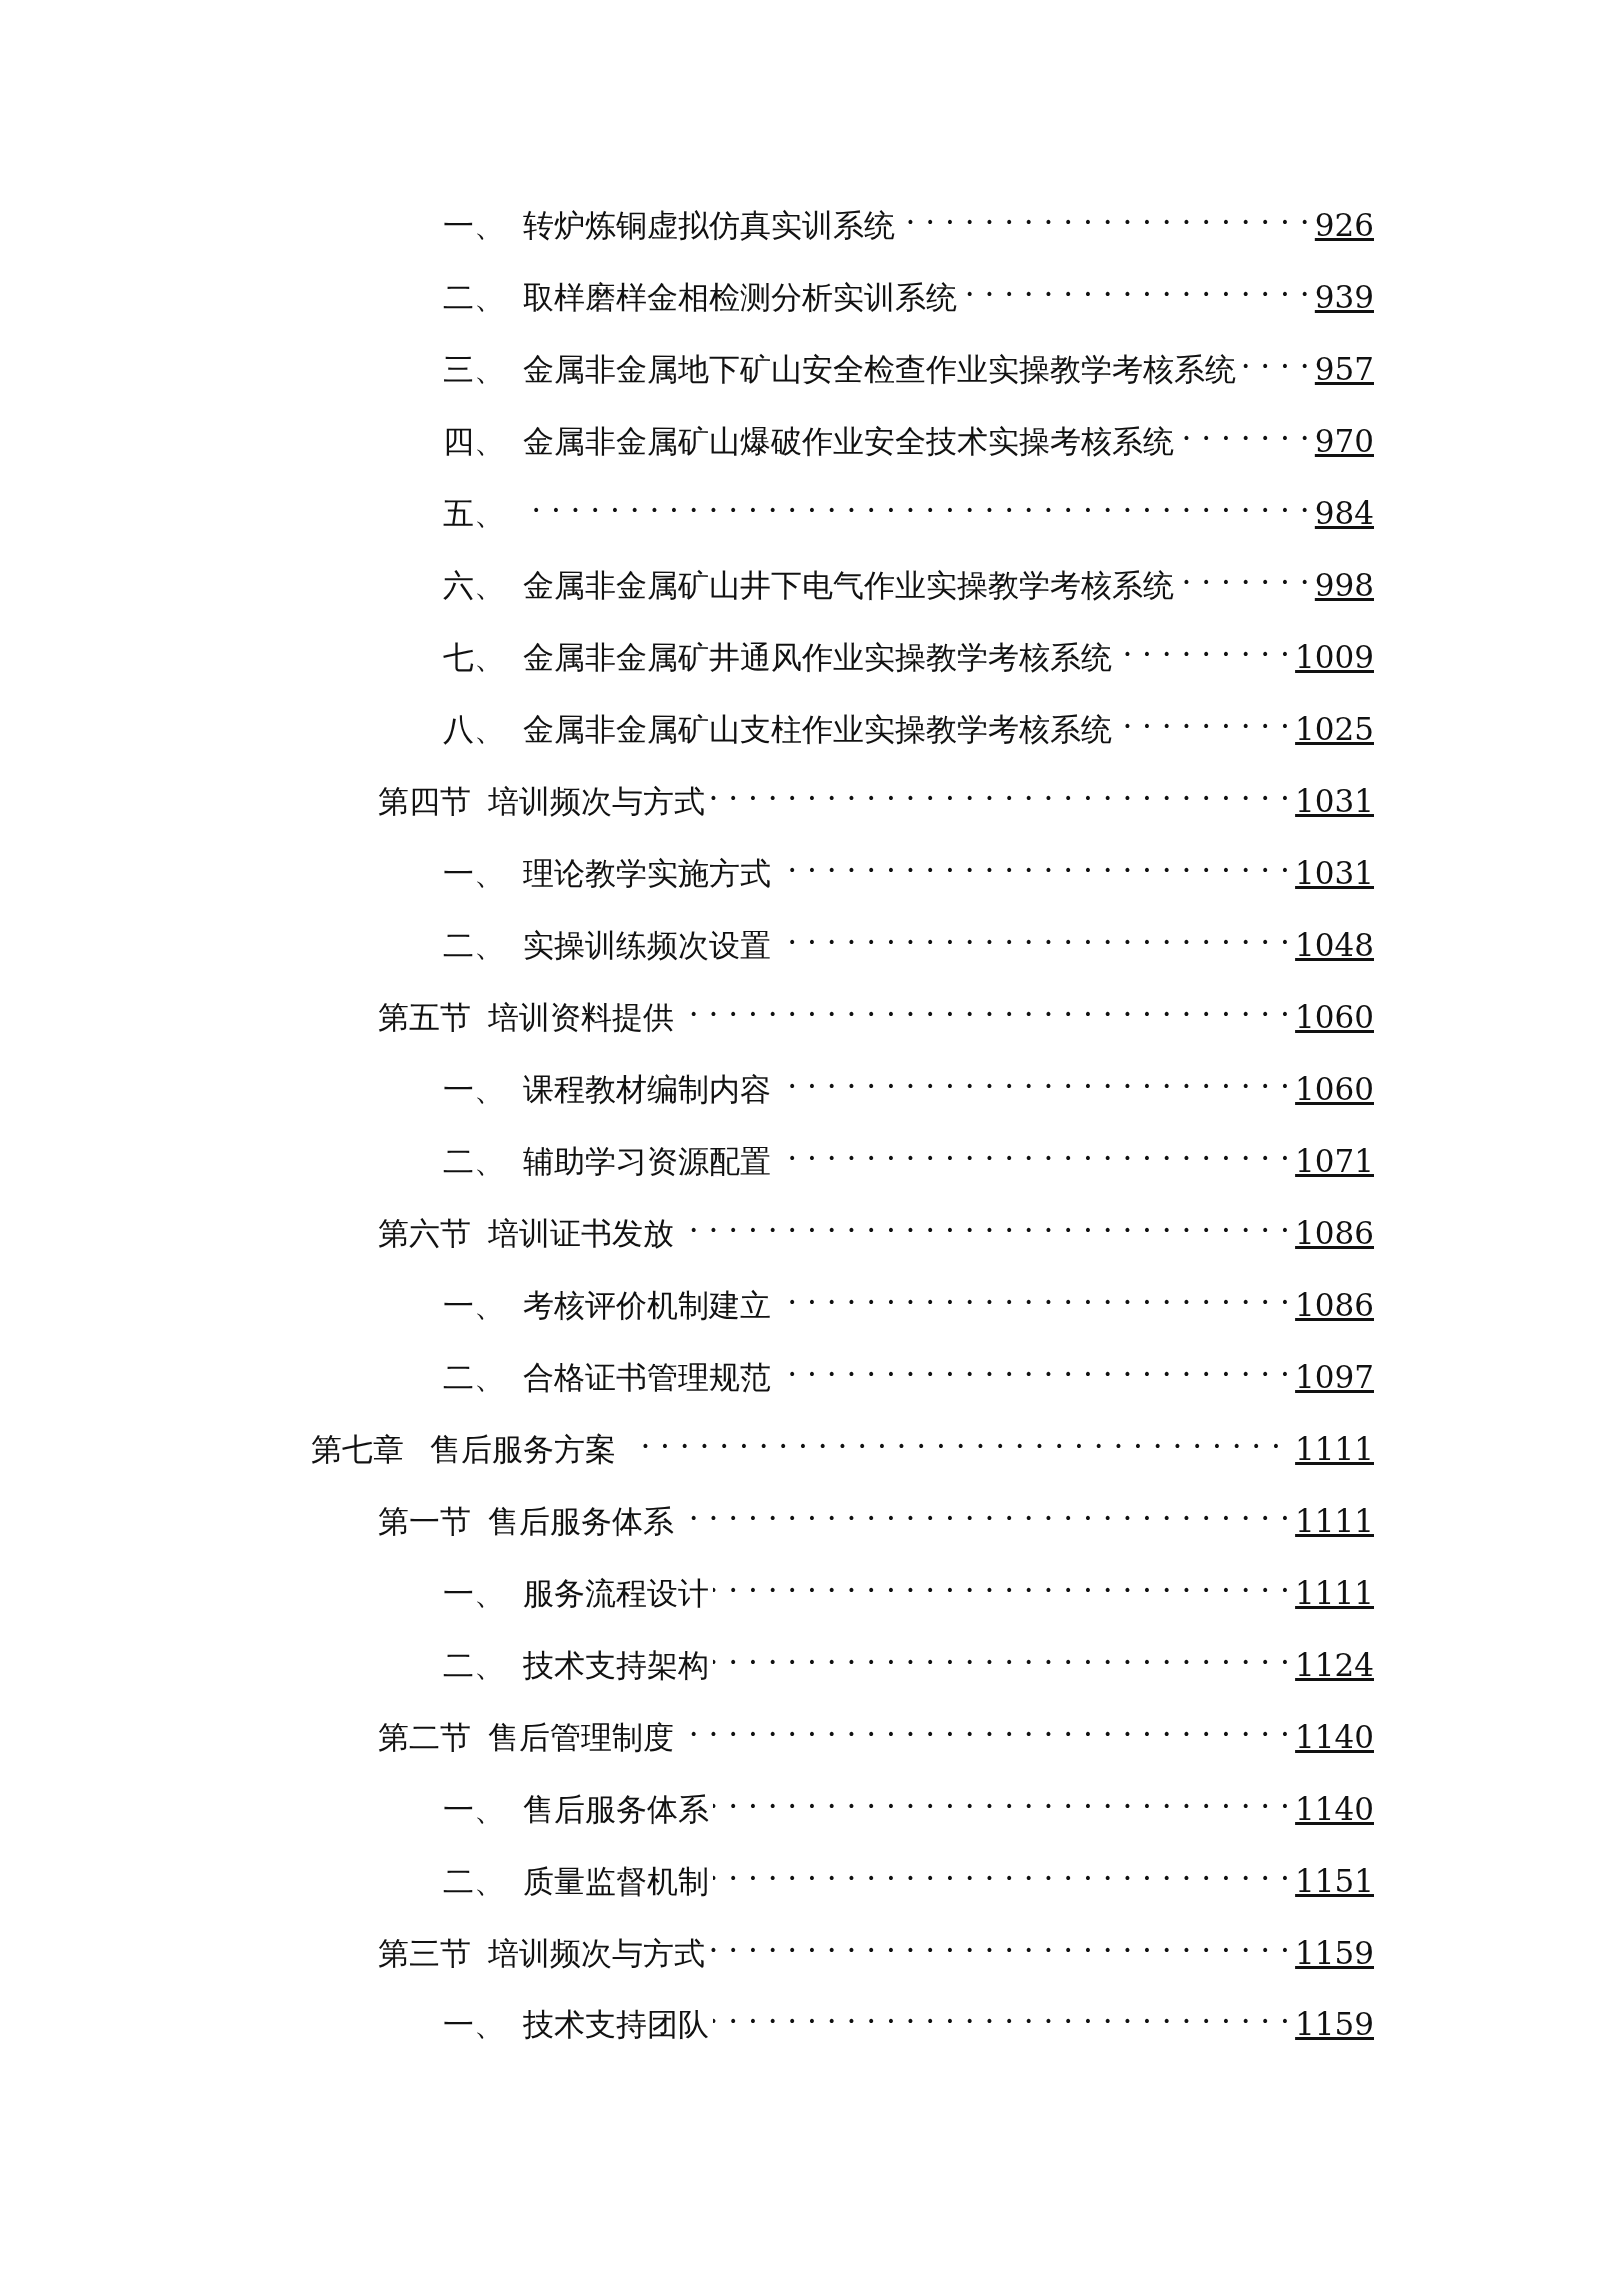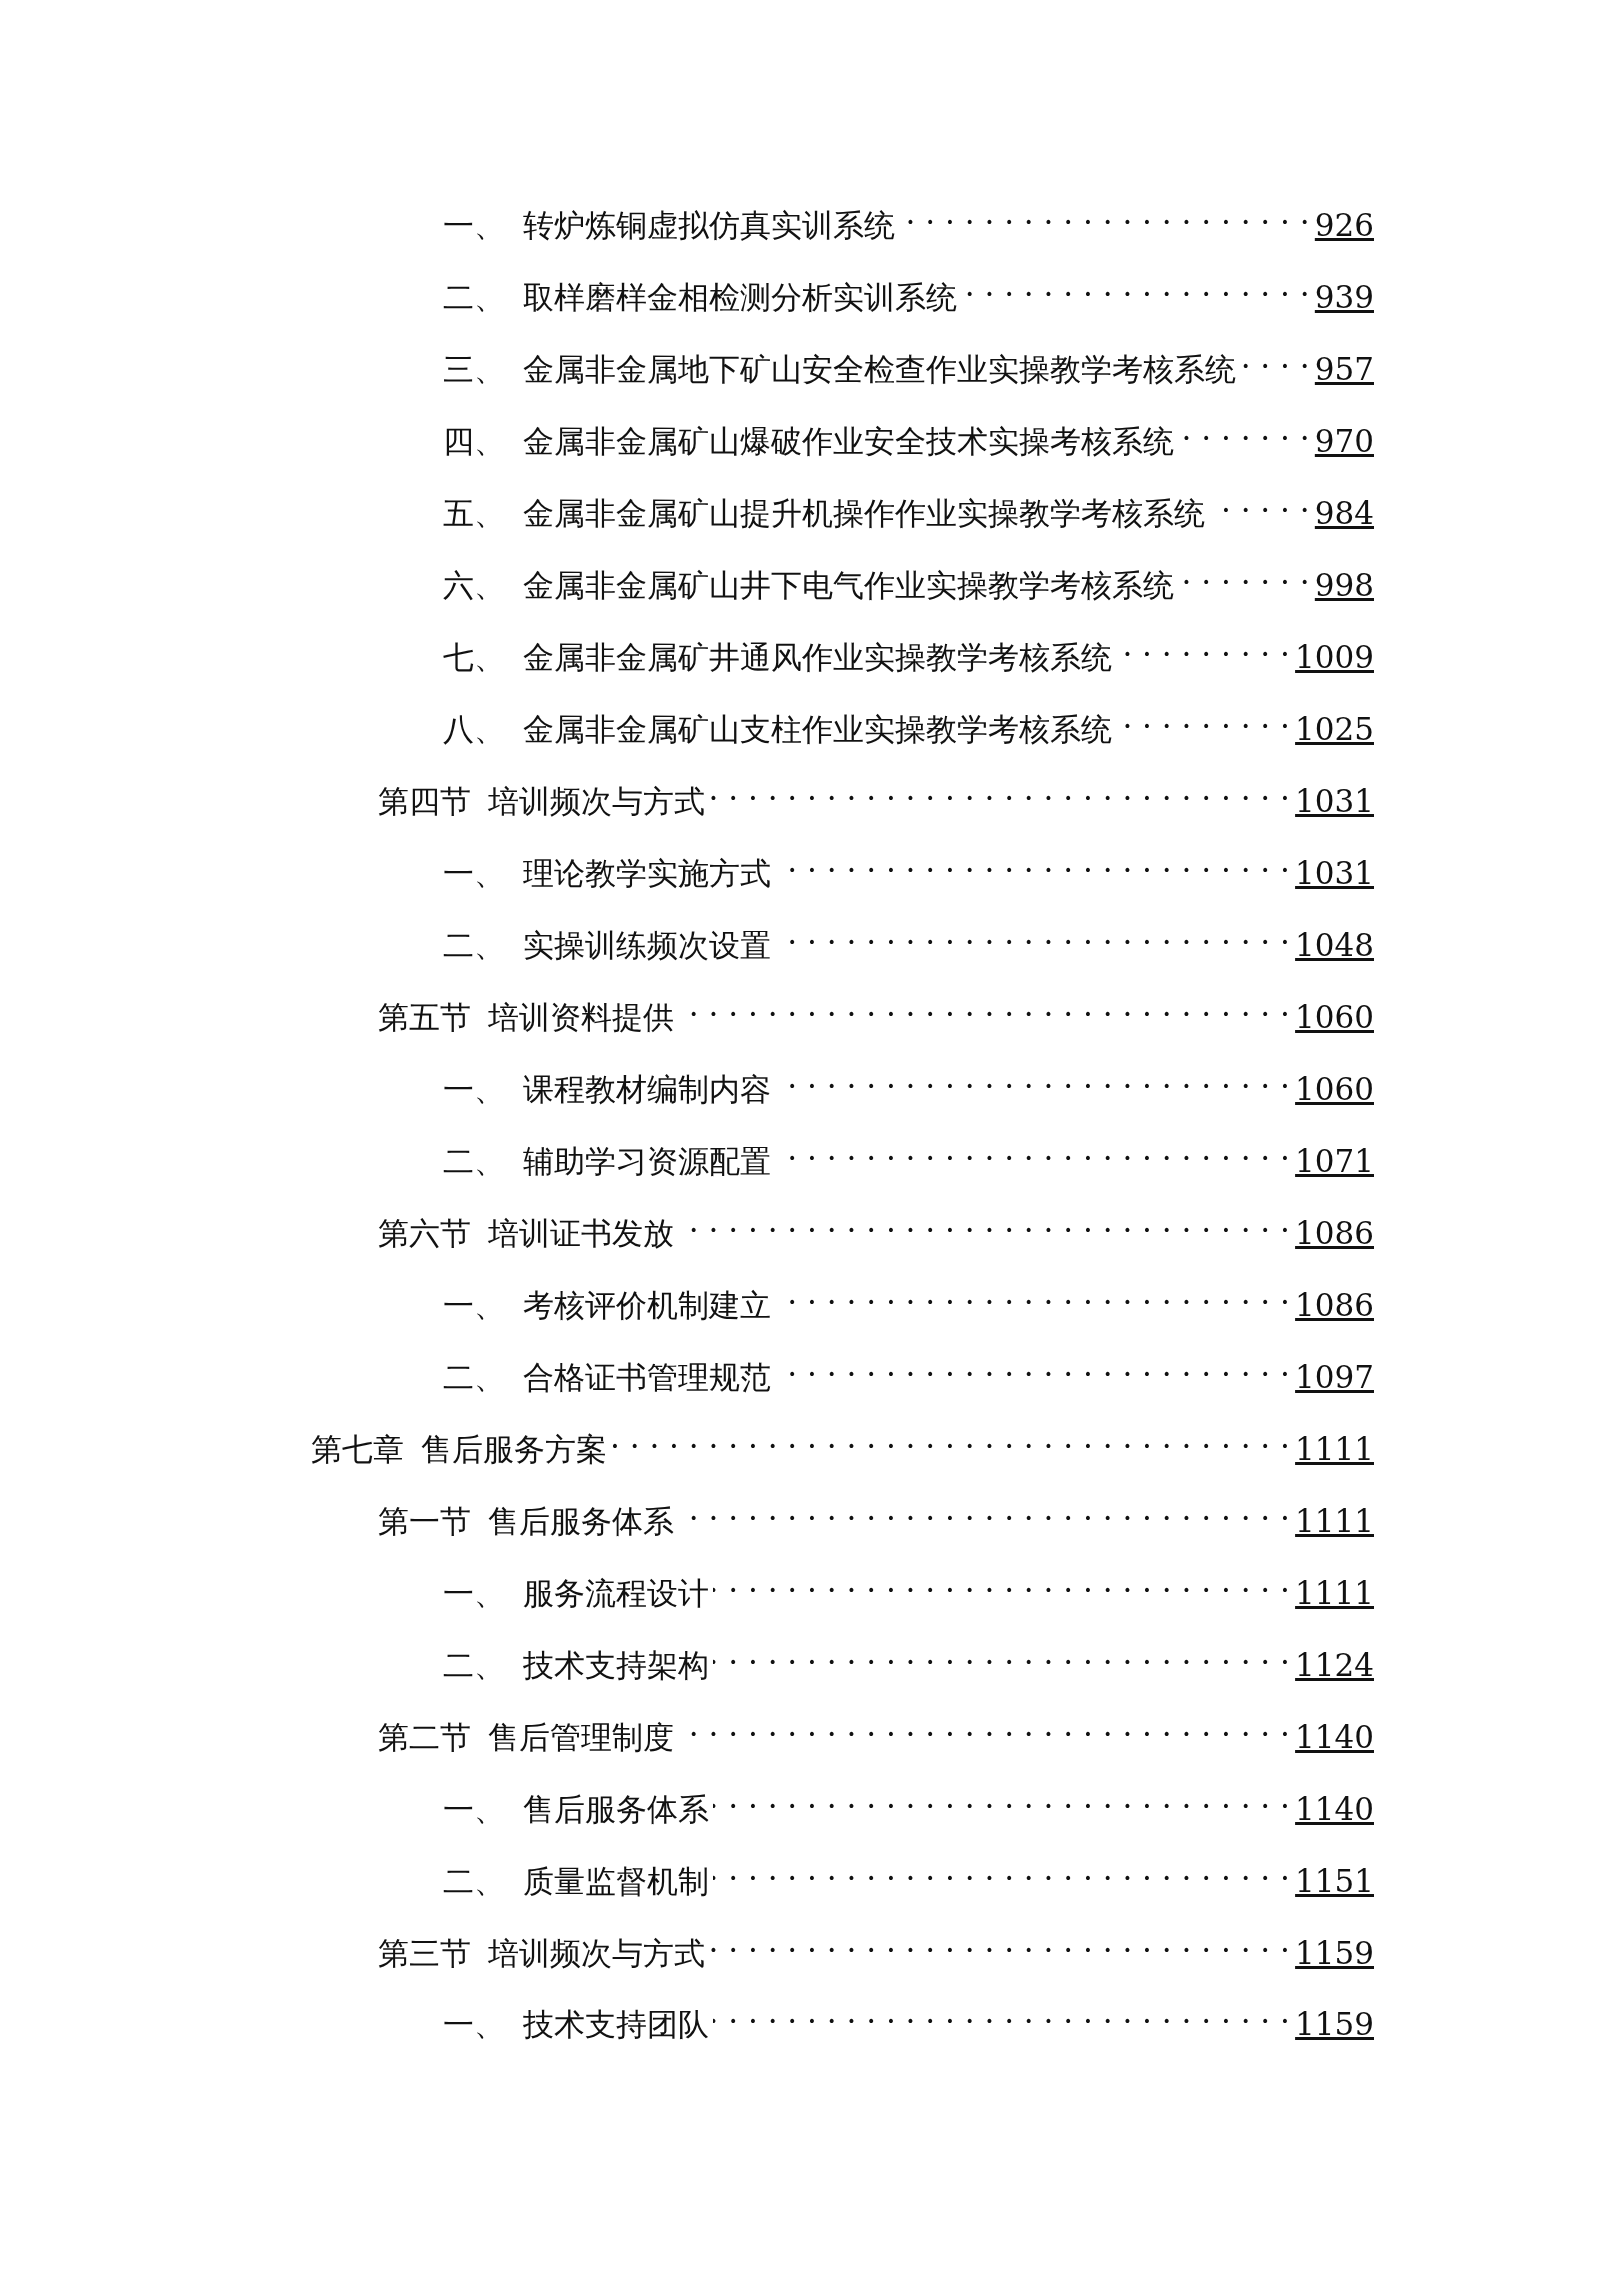--- a/index.html
+++ b/index.html
@@ -30,21 +30,21 @@
   .toc-row {
     position: absolute;
     height: 46px;
     display: flex;
     align-items: baseline;
     font-size: 31px;
     line-height: 46px;
     white-space: nowrap;
     right: 249px;
   }
-  .toc-row.level-chapter { left: 311px; }
+  .toc-row.level-chapter { left: 311px; gap: 9px; }
   .toc-row.level-section { left: 378px; }
   .toc-row.level-item { left: 443px; }
   .num {
     display: inline-block;
     flex: 0 0 auto;
   }
   .level-item .num {
     width: 80px;
   }
   .level-chapter .num, .level-section .num {
@@ -107,21 +107,20 @@
 
     <div class="toc-row level-item" style="top:216px">
       <span class="num">四、</span>
       <span class="title">金属非金属矿山爆破作业安全技术实操考核系统</span>
       <span class="leader"></span>
       <span class="page-num">970</span>
     </div>
 
     <div class="toc-row level-item" style="top:288px">
       <span class="num">五、</span>
-      <span class="title">金属非金属矿山提升机操作作业实操教学考核系统</span>
       <span class="leader"></span>
       <span class="page-num">984</span>
     </div>
 
     <div class="toc-row level-item" style="top:360px">
       <span class="num">六、</span>
       <span class="title">金属非金属矿山井下电气作业实操教学考核系统</span>
       <span class="leader"></span>
       <span class="page-num">998</span>
     </div>

